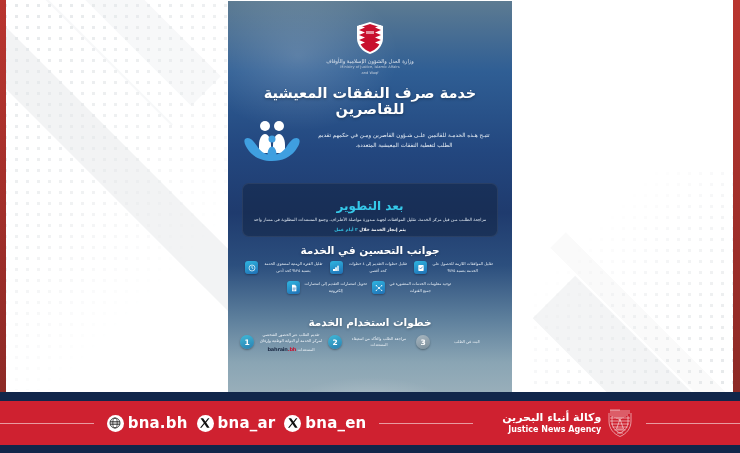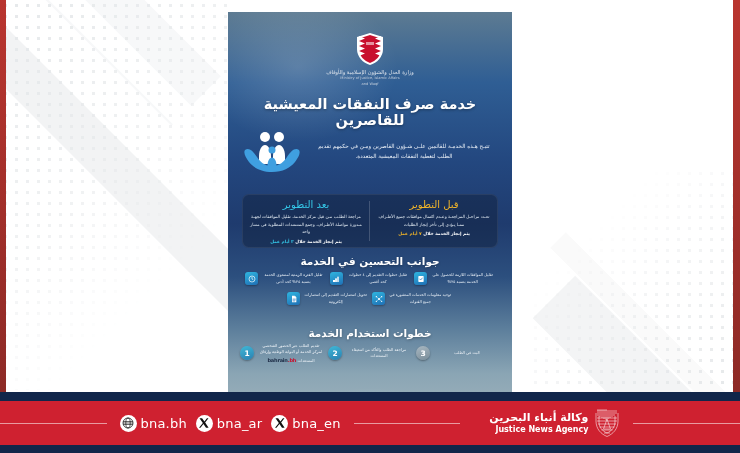--- a/index.html
+++ b/index.html
@@ -32,21 +32,21 @@
   .d4{left:-120px;top:250px;width:430px;height:18px;transform:rotate(45deg);background:#ffffff;}
   .d5{right:-70px;bottom:20px;width:300px;height:60px;transform:rotate(45deg);background:#f2f3f4;}
   .d6{right:-40px;bottom:110px;width:260px;height:22px;transform:rotate(45deg);background:#fafafa;}
 
   
   .edge-l{position:absolute;left:0;top:0;width:6px;height:392px;background:linear-gradient(180deg,#b9352f,#8d2a26);}
   .edge-r{position:absolute;right:0;top:0;width:7px;height:392px;background:linear-gradient(180deg,#b9352f,#8d2a26);}
 
   
   .poster{
-    position:absolute;left:228px;top:12px;width:284px;height:441px;
+    position:absolute;left:228px;top:1px;width:284px;height:441px;
     overflow:hidden;
     background:
       linear-gradient(180deg,
         #5d7b92 0%,
         #2f5e94 16%,
         #23477f 34%,
         #1f3b6e 48%,
         #2c4f7e 60%,
         #5d7f9c 72%,
         #8aa5b4 82%,
@@ -98,21 +98,21 @@
     position:absolute;top:182px;left:14px;right:14px;height:54px;
     display:flex;flex-direction:row-reverse;gap:0;
     background:rgba(16,32,58,.45);border-radius:7px;
     box-shadow:inset 0 0 0 1px rgba(255,255,255,.07);
   }
   .cbox{flex:1;padding:5px 7px 4px;direction:rtl;text-align:center;position:relative;}
   .cbox + .cbox::after{
     content:"";position:absolute;top:7px;bottom:7px;right:0;width:1px;
     background:rgba(255,255,255,.18);
   }
-  .cbox h3{margin:0 0 3px;font-size:10px;font-weight:normal;color:#f0b429;}
+  .cbox h3{margin:11px 0 3px;font-size:12px;font-weight:bold;color:#f0b429;}
   .cbox h3.after{color:#35c8e8;}
   .cbox p{margin:0;font-size:4.3px;line-height:1.75;color:#dbe4ee;}
   .cbox .dur{margin-top:3px;font-size:4.4px;font-weight:bold;color:#ffffff;}
   .cbox .dur b{color:#f0b429;}
   .cbox .dur.after b{color:#35c8e8;}
 
   
   .sec-title{
     position:absolute;left:0;right:0;text-align:center;color:#ffffff;
     font-weight:bold;direction:rtl;text-shadow:0 1px 3px rgba(0,0,0,.3);
@@ -165,21 +165,21 @@
 
   .rb-inner{display:flex;align-items:center;gap:0;width:100%;justify-content:center;}
   .rb-line{height:1px;background:rgba(255,255,255,.55);flex:1;max-width:148px;}
   .social{display:flex;align-items:center;gap:9px;padding:0 13px;}
   .soc{display:flex;align-items:center;gap:4px;}
   .soc .badge{
     width:17px;height:17px;border-radius:50%;background:#ffffff;
     display:flex;align-items:center;justify-content:center;flex:none;
   }
   .soc .badge svg{width:12px;height:12px;display:block;}
-  .soc span{color:#ffffff;font-size:13px;font-weight:normal;letter-spacing:.2px;}
+  .soc span{color:#ffffff;font-size:15px;font-weight:bold;letter-spacing:.2px;}
   .bna{display:flex;align-items:center;gap:6px;padding:0 13px;}
   .bna .txt{text-align:right;margin-left:16px;}
   .bna .ar{color:#ffffff;font-size:11px;font-weight:bold;direction:rtl;line-height:1.15;}
   .bna .en{color:#ffffff;font-size:8px;font-weight:bold;line-height:1.2;}
   .bna .mark{width:26px;height:30px;flex:none;}
 </style>
 </head>
 <body>
 
 <div class="bg">
@@ -221,28 +221,20 @@
       <path d="M62 56 c0-13 6-22 12-22 c6 0 12 9 12 22 v16 h-24 Z" fill="#ffffff"></path>
       <circle cx="60" cy="44" r="7" fill="#3f9fe0"></circle>
       <path d="M51 76 c0-10 4-17 9-17 c5 0 9 7 9 17 v8 h-18 Z" fill="#3f9fe0"></path>
       <path d="M6 44 c8-6 16 2 24 14 c6 9 14 18 30 18 v12 C38 88 24 80 14 68 C8 60 2 50 6 44 Z" fill="#3f9fe0"></path>
       <path d="M114 44 c-8-6-16 2-24 14 c-6 9-14 18-30 18 v12 c22 0 36-8 46-20 c6-8 12-18 8-24 Z" fill="#3f9fe0"></path>
     </svg>
     <div class="intro-text">تتيـح هـذه الخدمـة للقائمين علـى شـؤون القاصرين ومـن في حكمهم تقديم الطلب لتغطية النفقات المعيشية المتعددة.</div>
   </div>
 
   <div class="compare">
-    <div class="cbox">
-      <h3>قبل التطوير</h3>
-      <p>تعـدد مراحـل المراجعـة وعـدم اكتمال موافقات جميع الأطـراف ممـا يـؤدي إلى تأخر إنجاز الطلبات</p>
-      <div class="dur">
-        <span>يتم إنجاز الخدمة خلال</span>
-        <b>٧ أيام عمل</b>
-      </div>
-    </div>
     <div class="cbox">
       <h3 class="after">بعد التطوير</h3>
       <p>مراجعة الطلـب مـن قبل مركز الخدمة، تقليل المواقفات لجهـة مـدورة مواصلة الأطـراف، وجمع المستندات المطلوبة في مسار واحد</p>
       <div class="dur after">
         <span>يتم إنجاز الخدمة خلال</span>
         <b>٣ أيام عمل</b>
       </div>
     </div>
   </div>
 

